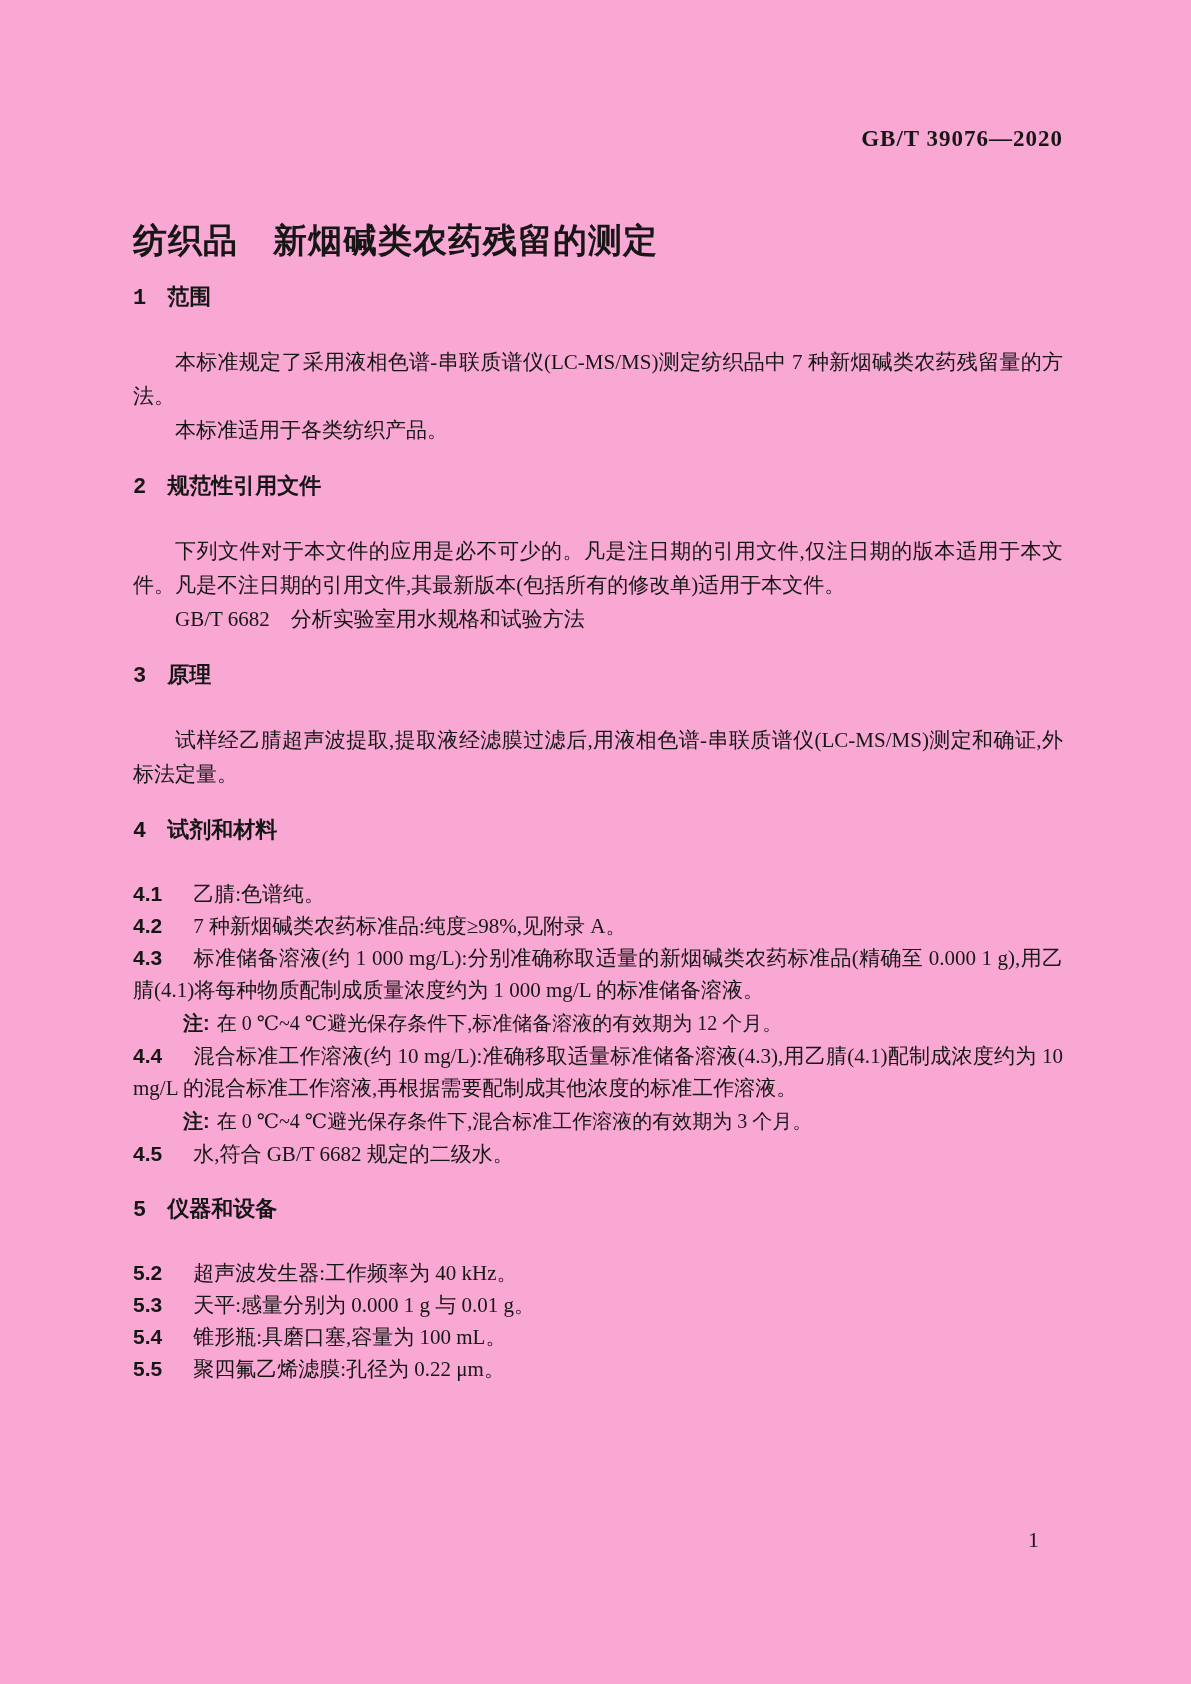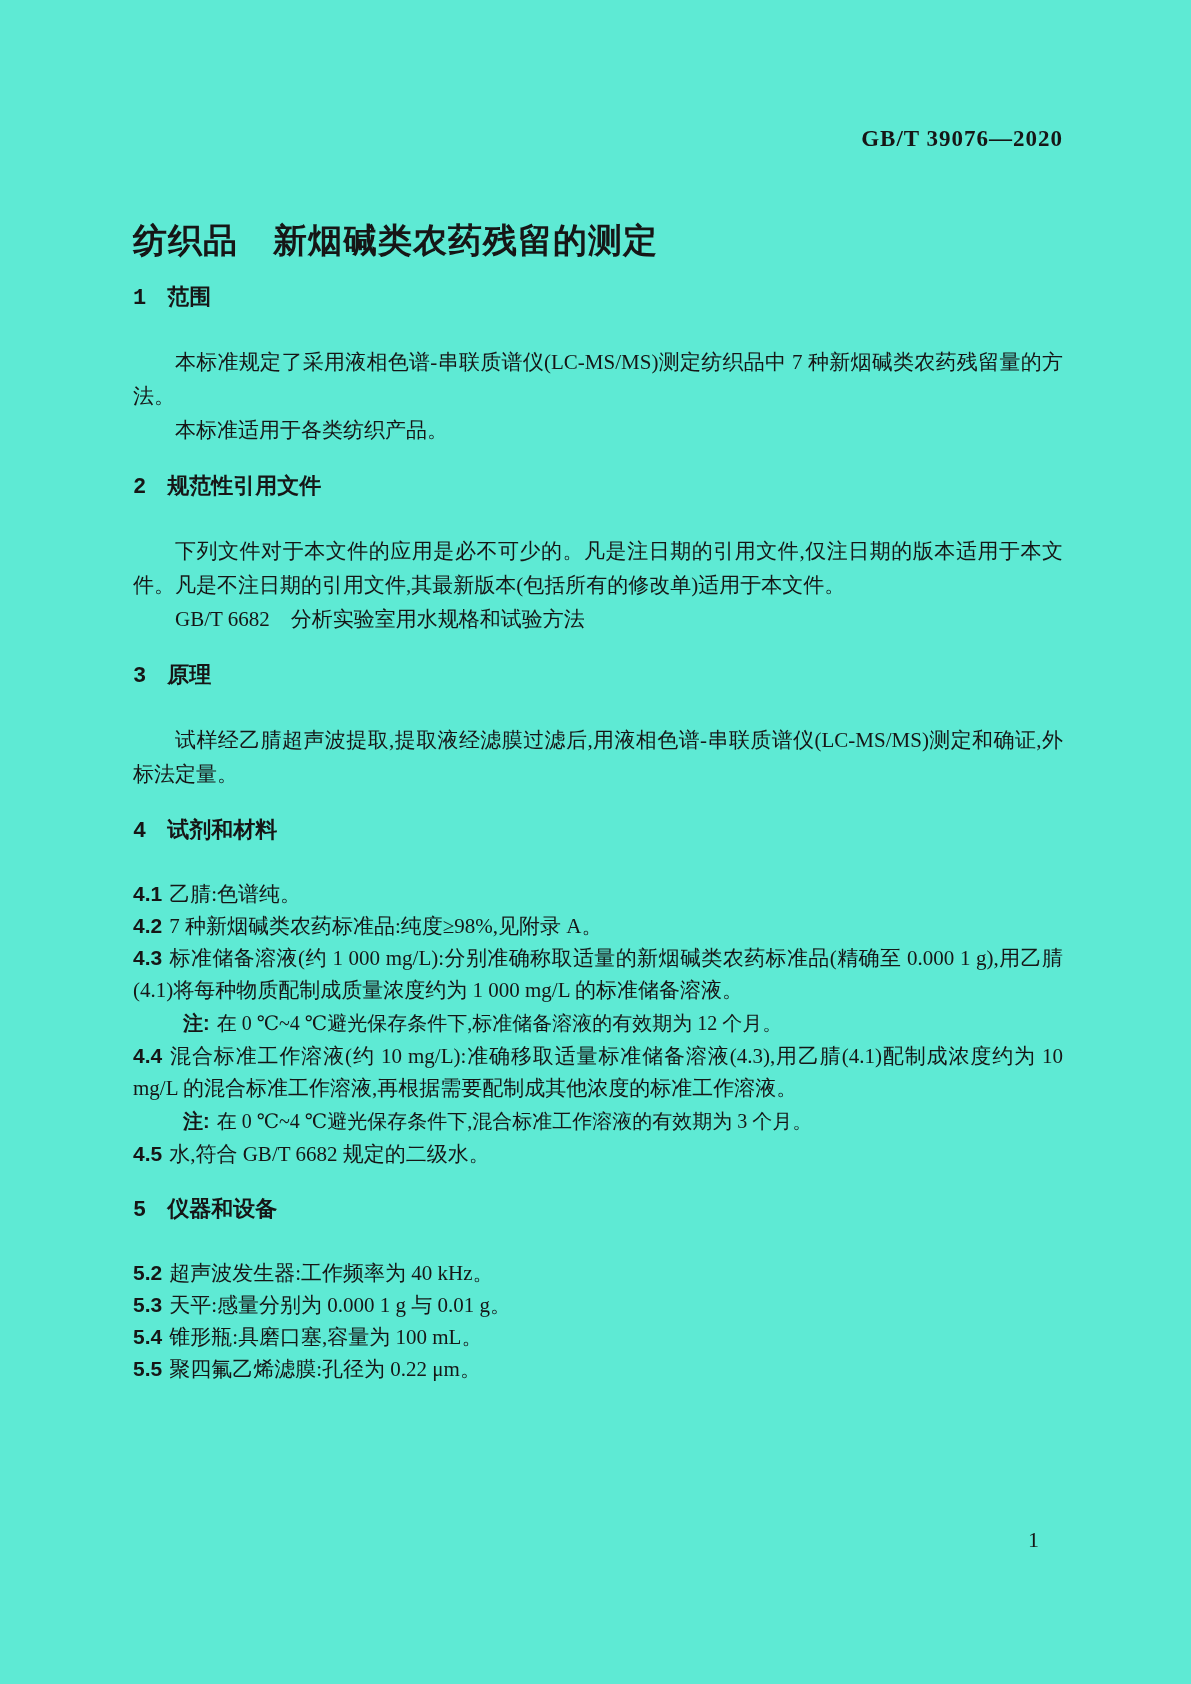--- a/index.html
+++ b/index.html
@@ -5,21 +5,21 @@
   html, body {
     margin: 0;
     padding: 0;
     background: #ffffff;
   }
   .page {
     position: relative;
     width: 1191px;
     height: 1684px;
     margin: 0 auto;
-    background: #5eead4;
+    background: #f9a8d4;
     box-sizing: border-box;
     padding: 126px 128px 0 133px;
     color: #161616;
     font-family: "Liberation Serif", "DejaVu Serif", serif;
     overflow: hidden;
   }
   .doc-number {
     text-align: right;
     font-family: "Liberation Serif", "DejaVu Serif", serif;
     font-weight: 700;
@@ -62,21 +62,21 @@
   }
   p.clause {
     font-size: 21px;
     line-height: 32px;
     margin: 0;
     text-align: justify;
   }
   .clause-label {
     font-family: "Liberation Sans", "DejaVu Sans", sans-serif;
     font-weight: 700;
-    margin-right: 7px;
+    margin-right: 31px;
   }
   p.note {
     font-size: 20px;
     line-height: 30px;
     margin: 2px 0;
     padding-left: 50px;
     text-align: justify;
   }
   .note-label {
     font-family: "Liberation Sans", "DejaVu Sans", sans-serif;

